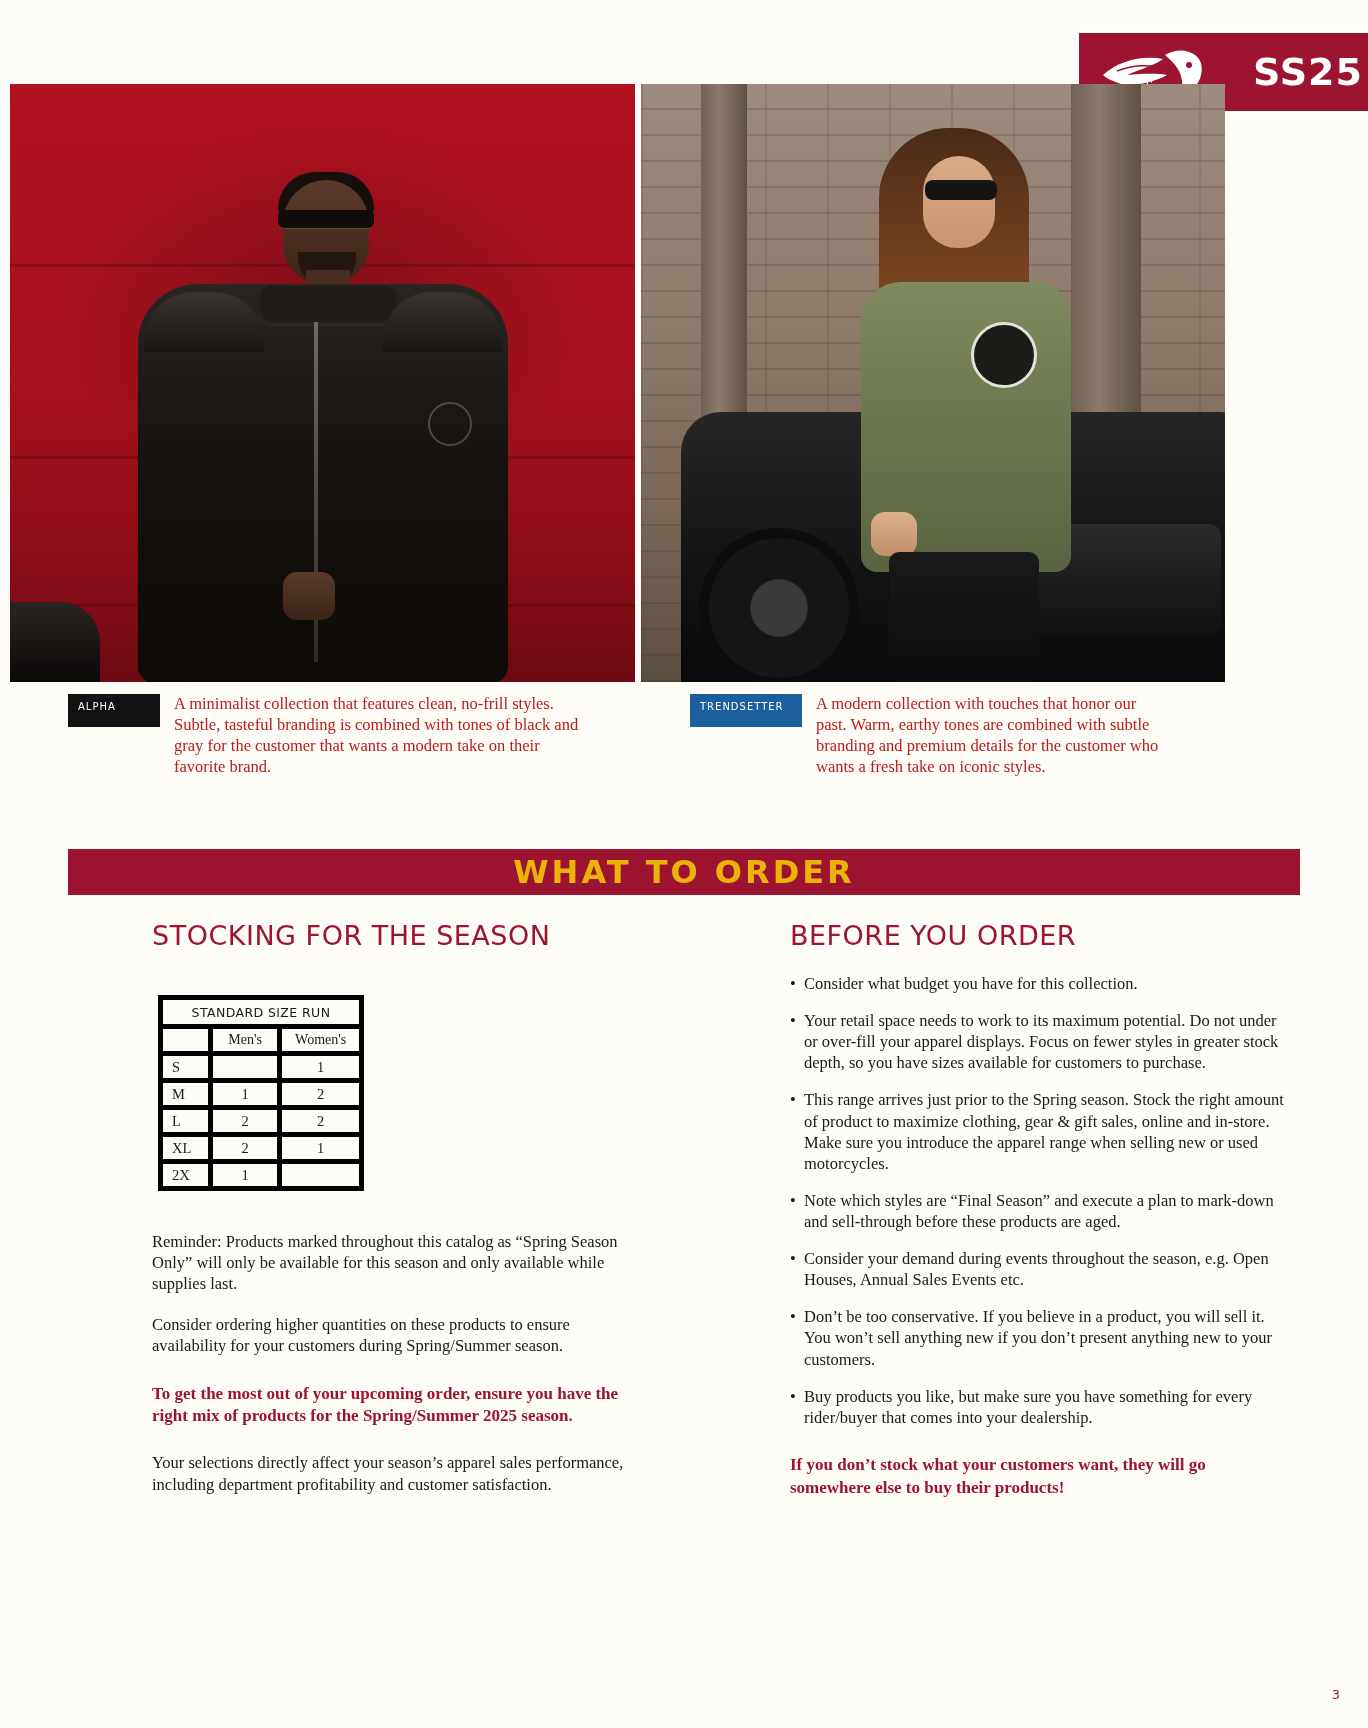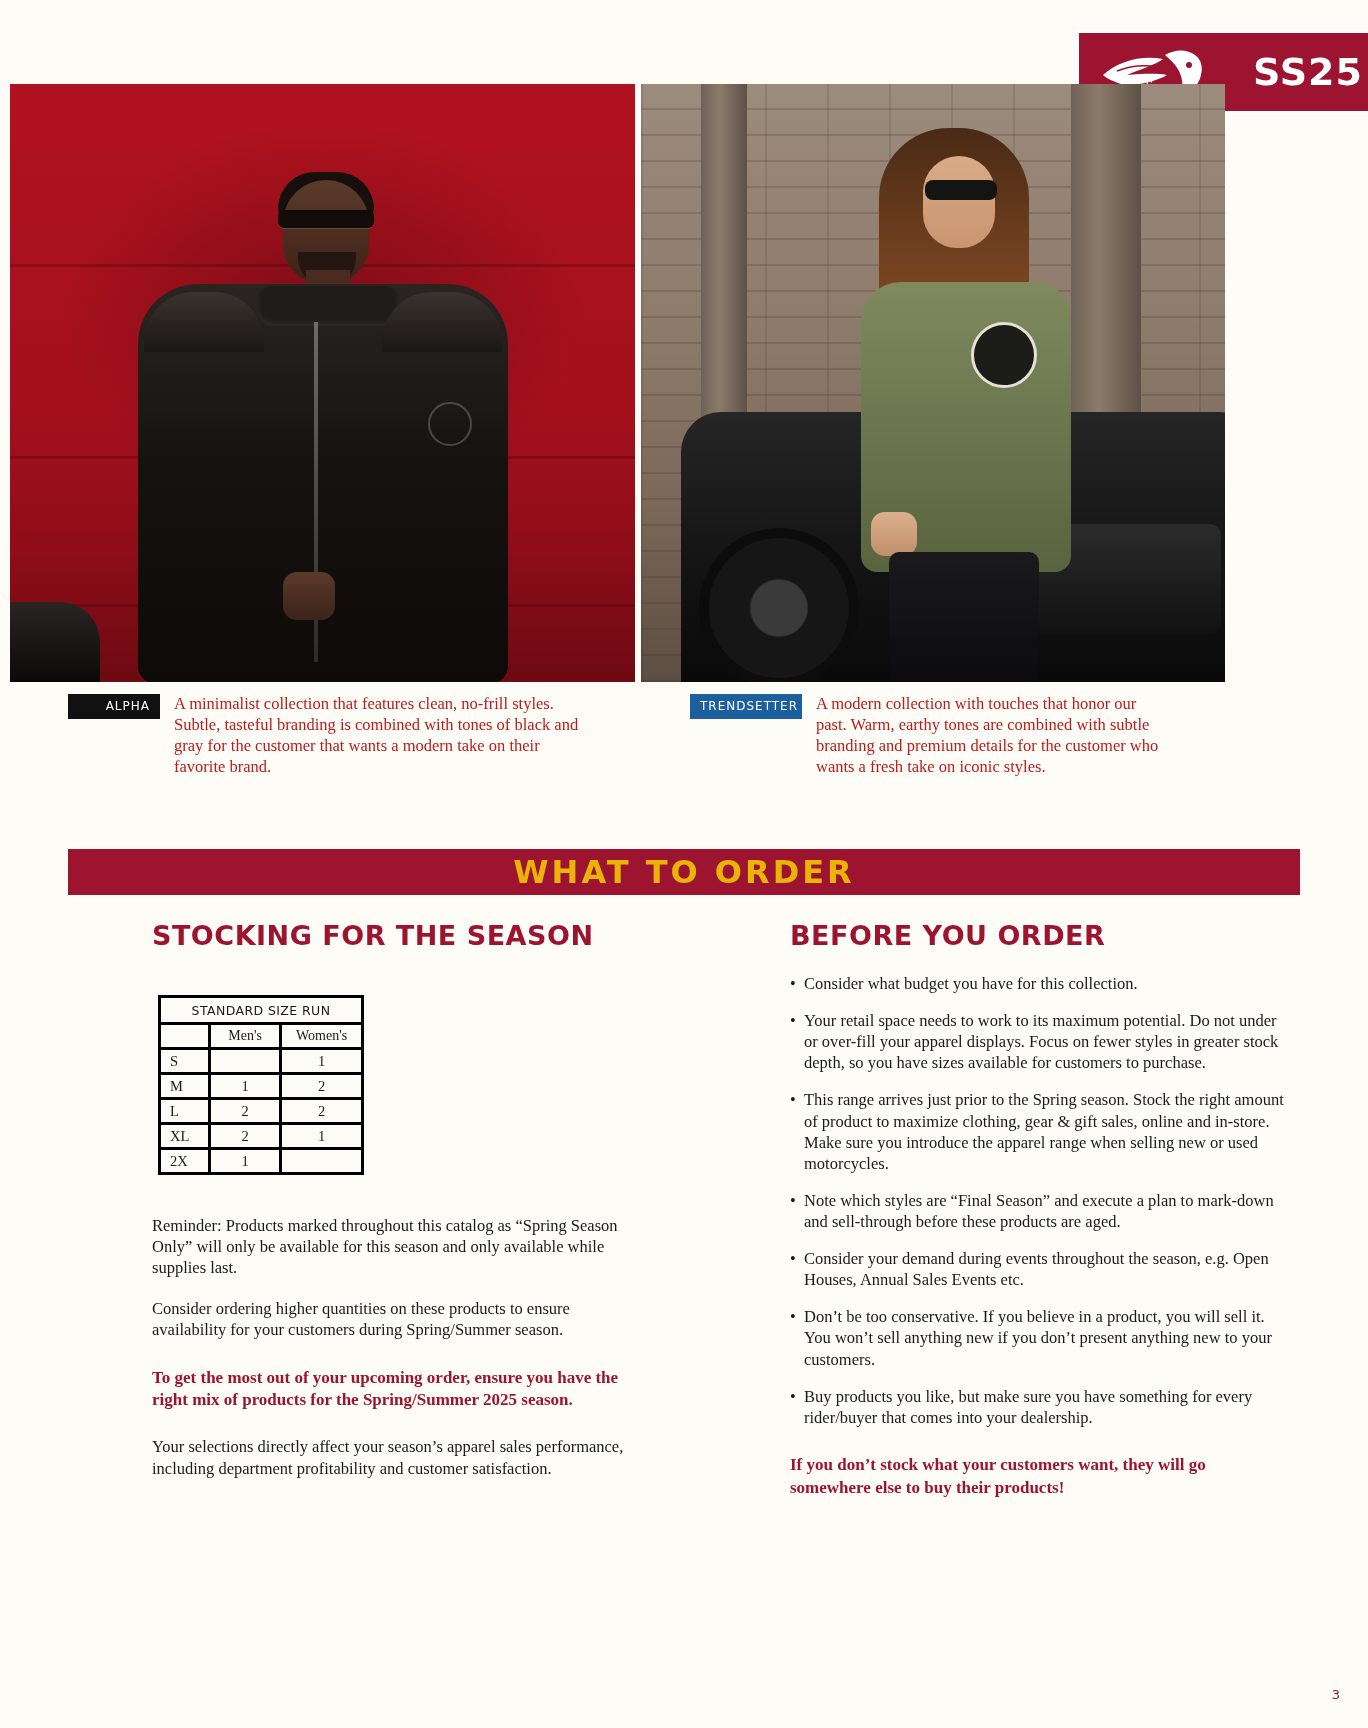--- a/index.html
+++ b/index.html
@@ -224,26 +224,26 @@
     position: absolute;
     display: flex;
     gap: 14px;
   }
   .cap-alpha { left: 68px; top: 0; width: 520px; }
   .cap-trend { left: 690px; top: 0; width: 480px; }
   .cap-tag {
     flex: none;
     color: #ffffff;
     font-family: "DejaVu Sans", sans-serif;
-    font-size: 12px;
+    font-size: 10px;
     letter-spacing: 1px;
-    padding: 4px 10px 4px;
+    padding: 4px 10px 12px;
     height: 17px;
     line-height: 17px;
-    text-align: right;
+    text-align: left;
   }
   .tag-alpha { background: #111111; width: 72px; }
   .tag-trend { background: #1b5f9e; width: 92px; }
   .cap-text {
     font-size: 16.5px;
     line-height: 1.27;
     color: #b91c1c;
   }
 
   
@@ -271,39 +271,39 @@
     position: absolute;
     top: 920px;
   }
   .col-left { left: 152px; width: 480px; }
   .col-right { left: 790px; width: 500px; }
 
   h2.section-head {
     margin: 0 0 22px 0;
     color: #9c1430;
     font-family: "DejaVu Sans", sans-serif;
-    font-weight: bold;
+    font-weight: normal;
     font-size: 27px;
     letter-spacing: .5px;
   }
   p.body {
     margin: 0 0 20px 0;
     font-size: 16.5px;
     line-height: 1.28;
   }
 
   
   .size-table {
     border-collapse: collapse;
     margin: 44px 0 40px 6px;
     width: 206px;
     font-size: 14.5px;
   }
   .size-table th, .size-table td {
-    border: 3px solid #000000;
+    border: 5px solid #000000;
     height: 22px;
     padding: 0 9px;
   }
   .size-table .caption-row th {
     text-align: center;
     font-weight: normal;
     font-family: "DejaVu Sans", sans-serif;
     font-size: 12.5px;
     letter-spacing: .4px;
     height: 24px;

